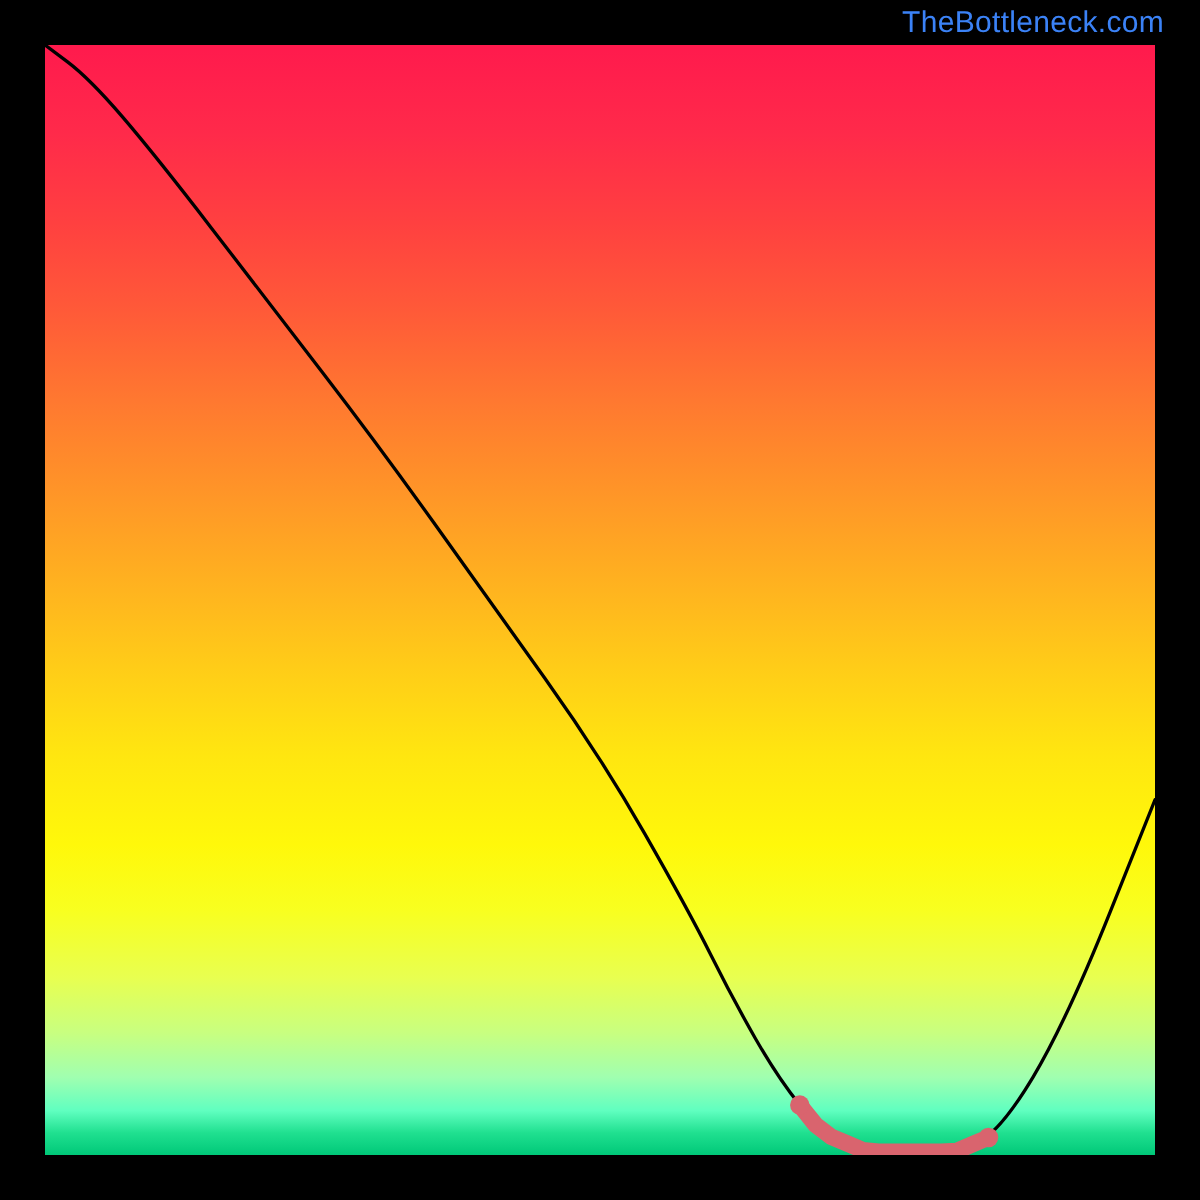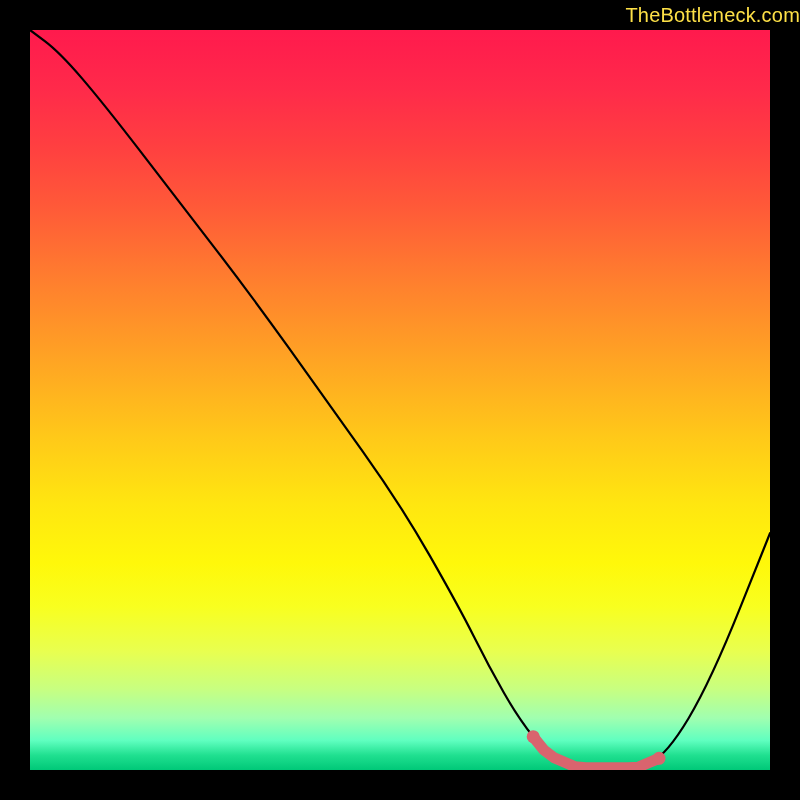--- a/index.html
+++ b/index.html
@@ -6,22 +6,22 @@
   body {
     width: 800px;
     height: 800px;
     background: #000;
     position: relative;
     font-family: Arial, sans-serif;
   }
   .watermark {
     position: absolute;
     top: 4px;
-    right: 0;
-    color: #fde047;
+    right: 24px;
+    color: #3b82f6;
     font-size: 20px;
     font-weight: 500;
     z-index: 10;
     letter-spacing: 0.2px;
   }
   .plot-area {
     position: absolute;
     left: 30px;
     top: 30px;
     width: 740px;

